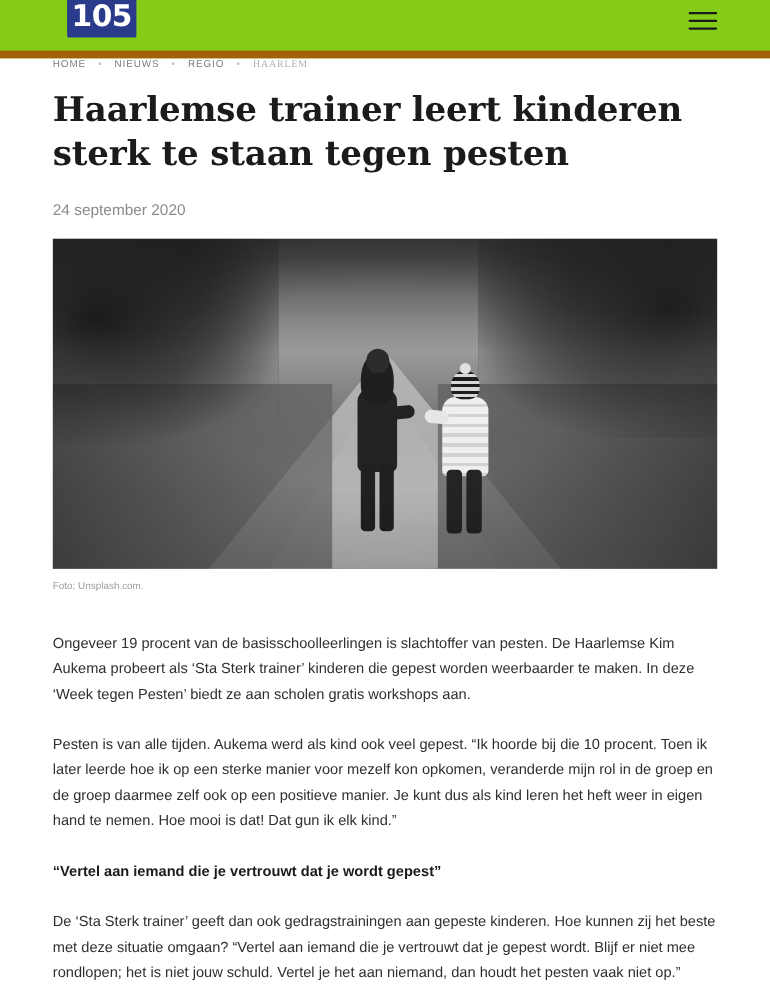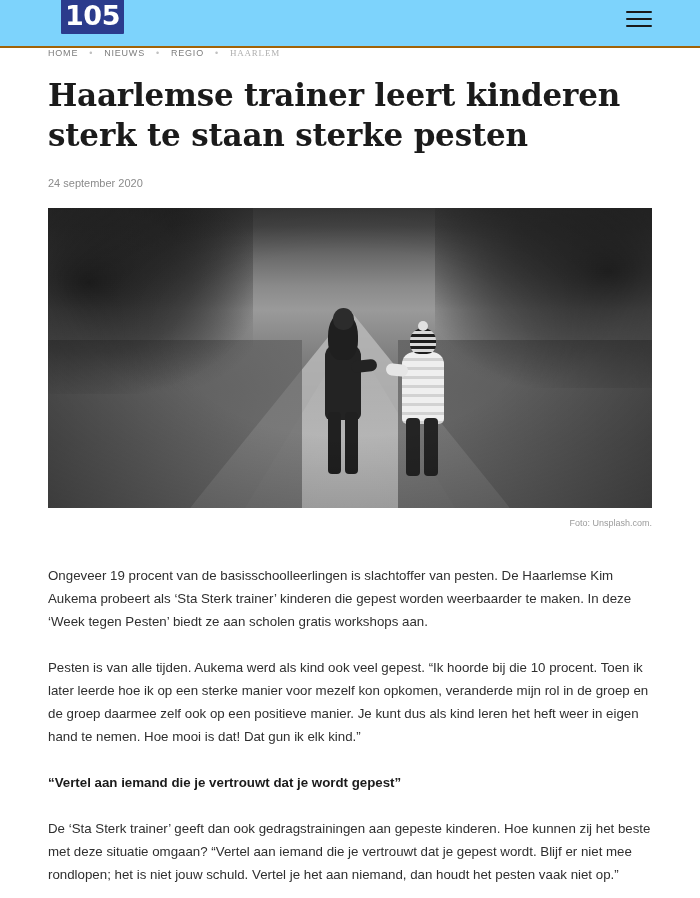--- a/index.html
+++ b/index.html
@@ -13,22 +13,22 @@
     overflow: hidden;
     font-family: "Liberation Sans", sans-serif;
     color: #333333;
     position: relative;
   }
 
   
   .site-header {
     position: relative;
     height: 46px;
-    background: #7dd3fc;
-    border-bottom: 2px solid #a16207;
+    background: #84cc16;
+    border-bottom: 7px solid #a16207;
   }
   .logo {
     position: absolute;
     left: 61px;
     top: -4px;
     width: 63px;
     height: 38px;
     background: #2b3b8c;
     display: flex;
     align-items: center;
@@ -103,21 +103,21 @@
     font-weight: bold;
     font-size: 31px;
     line-height: 1.28;
     color: #1b1b1b;
     letter-spacing: -0.2px;
     max-width: 580px;
   }
 
   .article-date {
     margin-top: 22px;
-    font-size: 11px;
+    font-size: 14px;
     color: #8b8b8b;
   }
 
   
   .hero-wrap {
     margin-top: 19px;
   }
   .hero {
     width: 604px;
     height: 300px;
@@ -289,21 +289,21 @@
   .fig-b .arm {
     position: absolute;
     left: -10px; top: 36px;
     width: 22px; height: 12px;
     background: #e6e6e6;
     border-radius: 6px;
     transform: rotate(6deg);
   }
   .photo-credit {
     margin-top: 10px;
-    text-align: right;
+    text-align: left;
     width: 604px;
     font-size: 9px;
     color: #9b9b9b;
   }
 
   
   .article-body {
     margin-top: 36px;
     max-width: 604px;
   }
@@ -337,21 +337,21 @@
   <nav class="breadcrumb">
     <a class="crumb">HOME</a>
     <span class="sep">•</span>
     <a class="crumb">NIEUWS</a>
     <span class="sep">•</span>
     <a class="crumb">REGIO</a>
     <span class="sep">•</span>
     <span class="crumb current">HAARLEM</span>
   </nav>
 
-  <h1 class="article-title">Haarlemse trainer leert kinderen sterk te staan sterke pesten</h1>
+  <h1 class="article-title">Haarlemse trainer leert kinderen sterk te staan tegen pesten</h1>
 
   <div class="article-date">24 september 2020</div>
 
   <div class="hero-wrap">
     <div class="hero">
       <div class="hero-sky"></div>
       <div class="hero-path"></div>
       <div class="hero-path-inner"></div>
       <div class="hero-grass-l"></div>
       <div class="hero-grass-r"></div>

